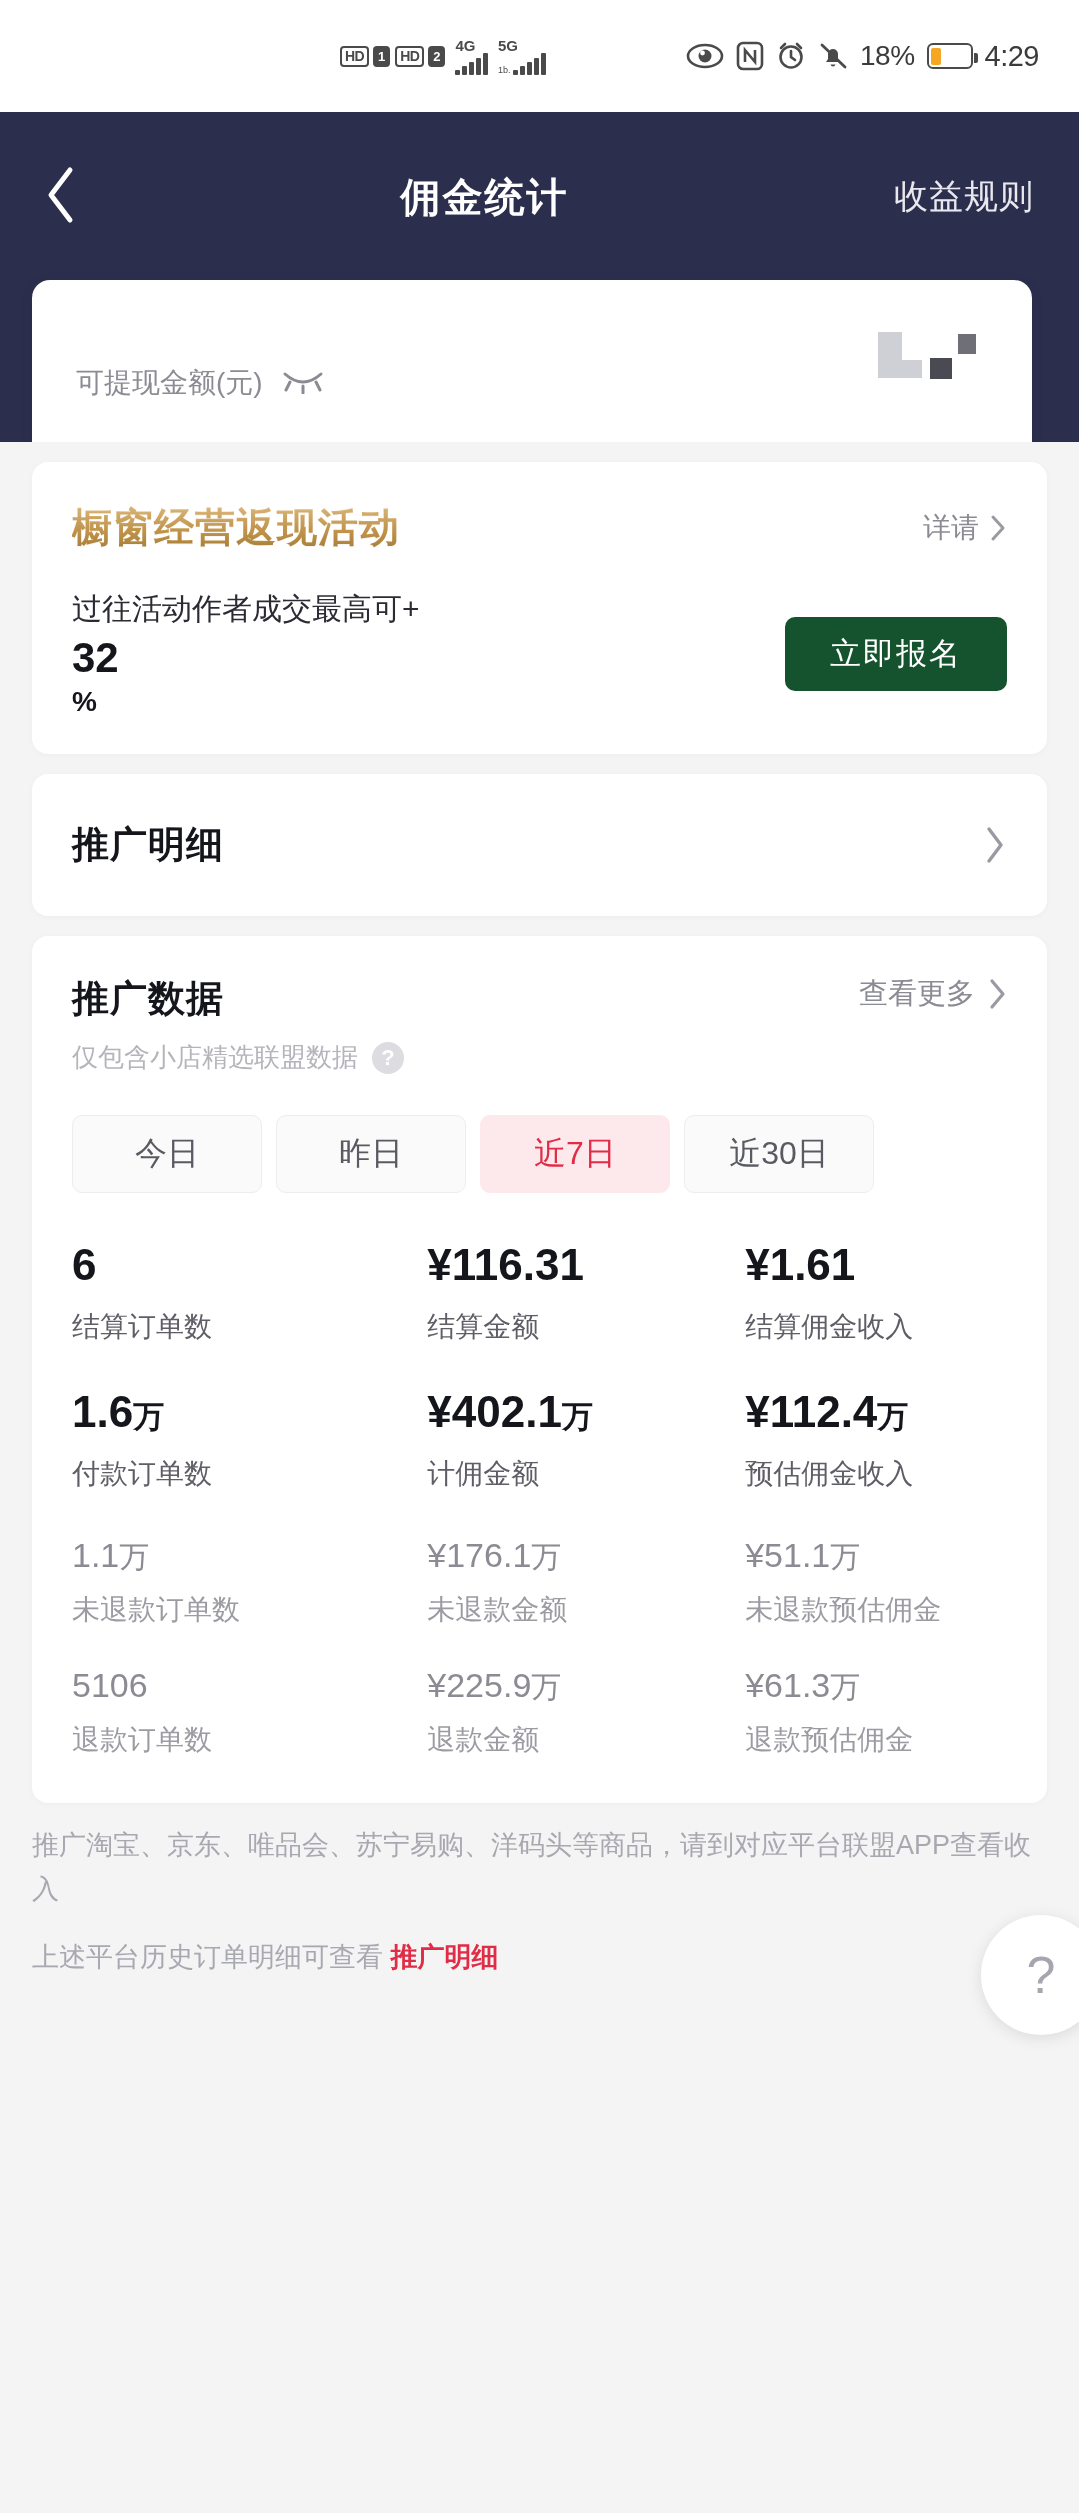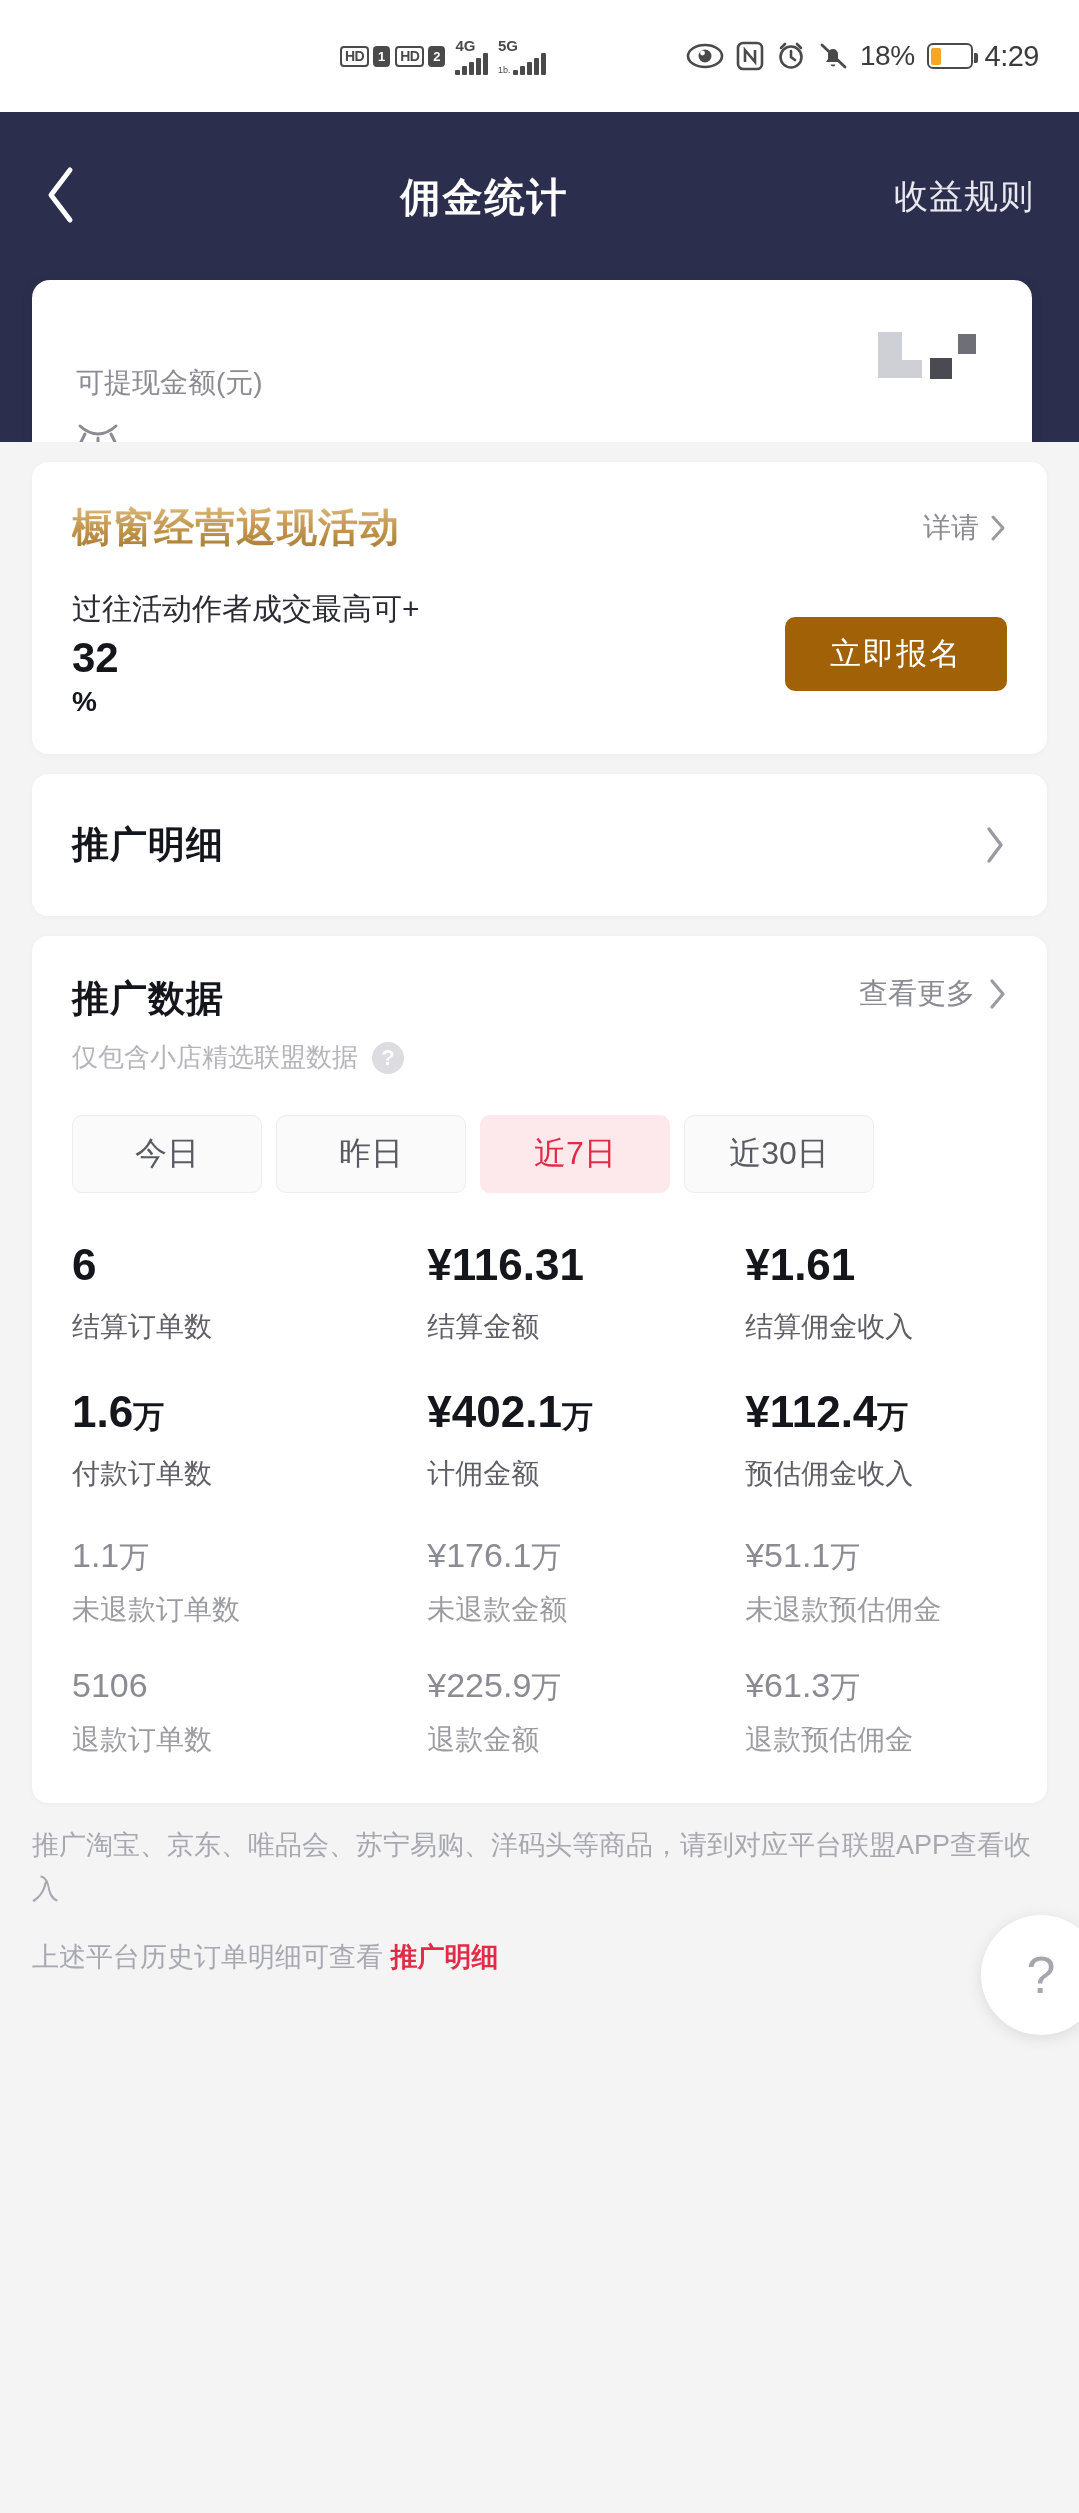--- a/index.html
+++ b/index.html
@@ -110,21 +110,21 @@
   .acct-title {
     font-size: 37px; font-weight: bold; color: #15161c;
     letter-spacing: 1px;
   }
   .acct-logo {
     position: absolute; top: 48px; right: 56px;
     width: 100px; height: 58px;
   }
   .acct-sub {
     margin-top: 44px;
-    display: flex; align-items: flex-start; gap: 18px; flex-direction: column;
+    display: flex; align-items: center; gap: 18px;
   }
   .acct-sub-text { font-size: 28px; color: #8b8b93; }
   .acct-amount-row {
     margin-top: 34px;
     display: flex; align-items: center; justify-content: space-between;
   }
   .acct-amount {
     font-size: 44px; font-weight: bold; color: #15161c;
     letter-spacing: 4px; line-height: 44px;
   }
@@ -169,21 +169,21 @@
   .banner-bottom {
     margin-top: 34px;
     display: flex; align-items: center; justify-content: space-between;
   }
   .banner-desc {
     font-size: 30px; color: #2b2b33; display: flex; align-items: baseline; gap: 4px; flex-direction: column;
   }
   .banner-pct { font-size: 42px; font-weight: bold; color: #15161c; letter-spacing: 0px; }
   .banner-pct-sign { font-size: 28px; font-weight: bold; color: #15161c; }
   .btn-signup {
-    width: 222px; height: 74px; background: #a16207;
+    width: 222px; height: 74px; background: #14532d;
     border-radius: 10px; color: #fff; font-size: 31px;
     display: flex; align-items: center; justify-content: center;
     letter-spacing: 2px;
   }
 
   
   .detail-row {
     padding: 46px 40px;
     display: flex; align-items: center; justify-content: space-between;
   }

